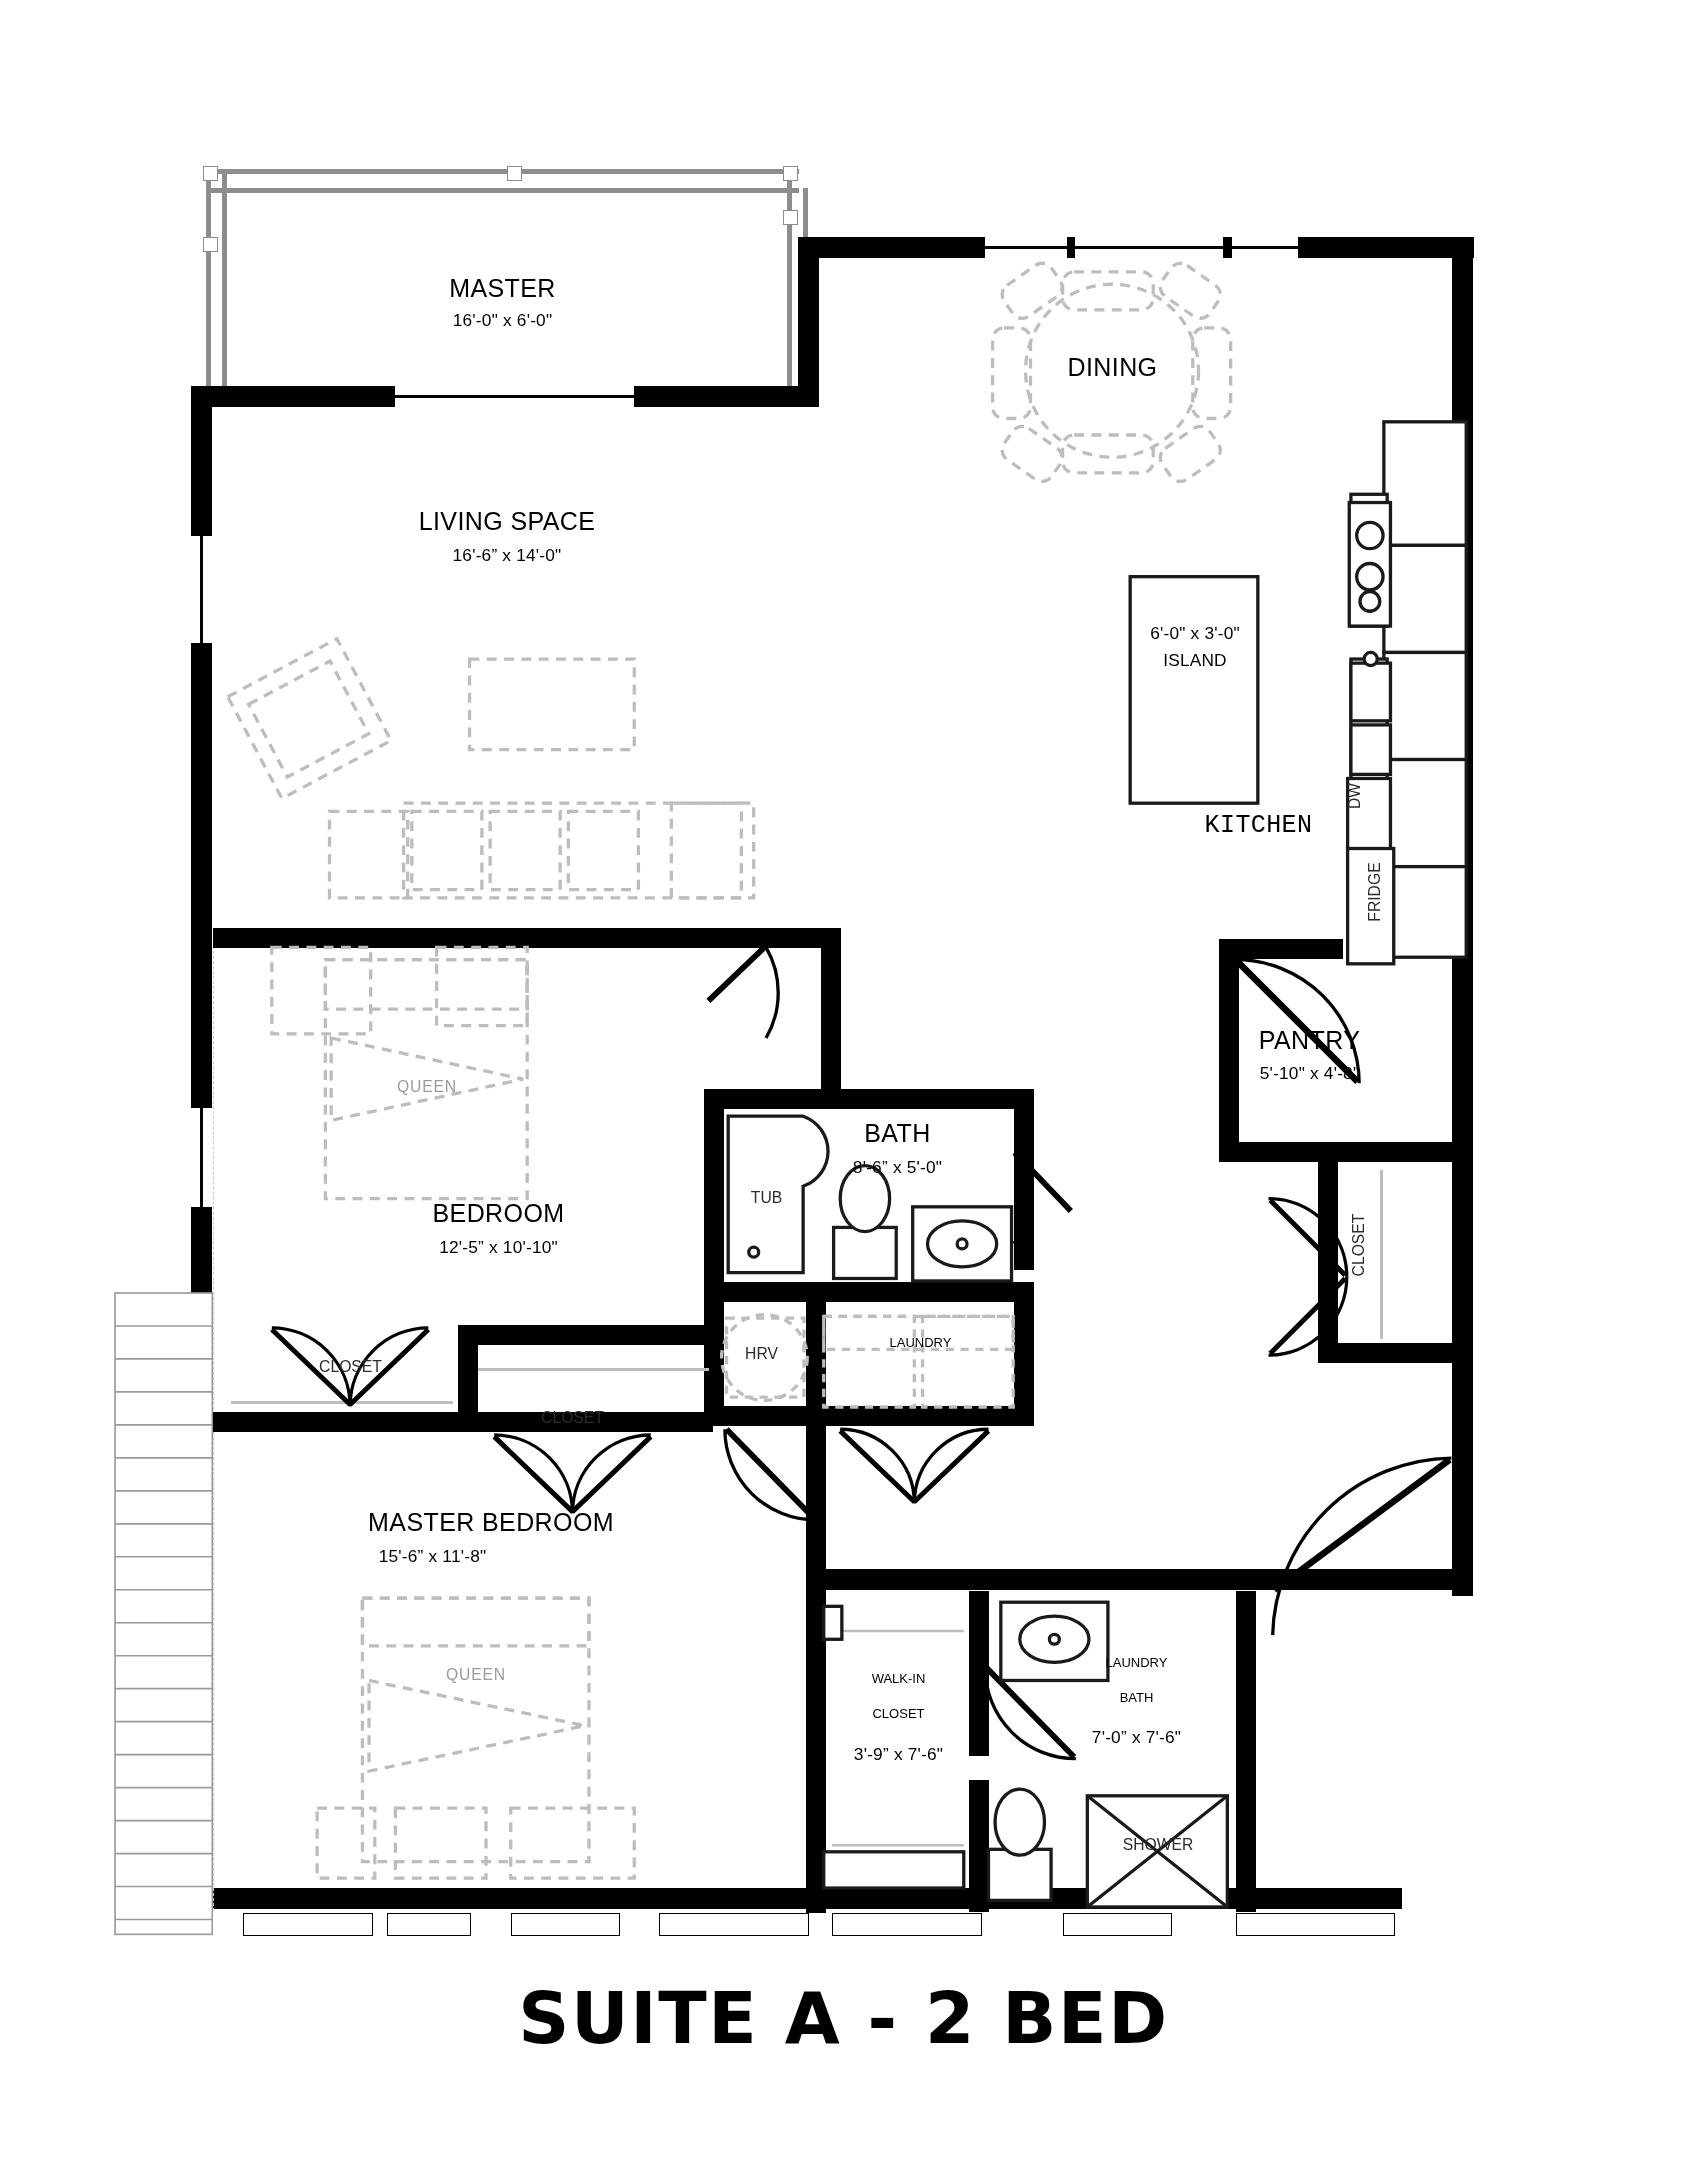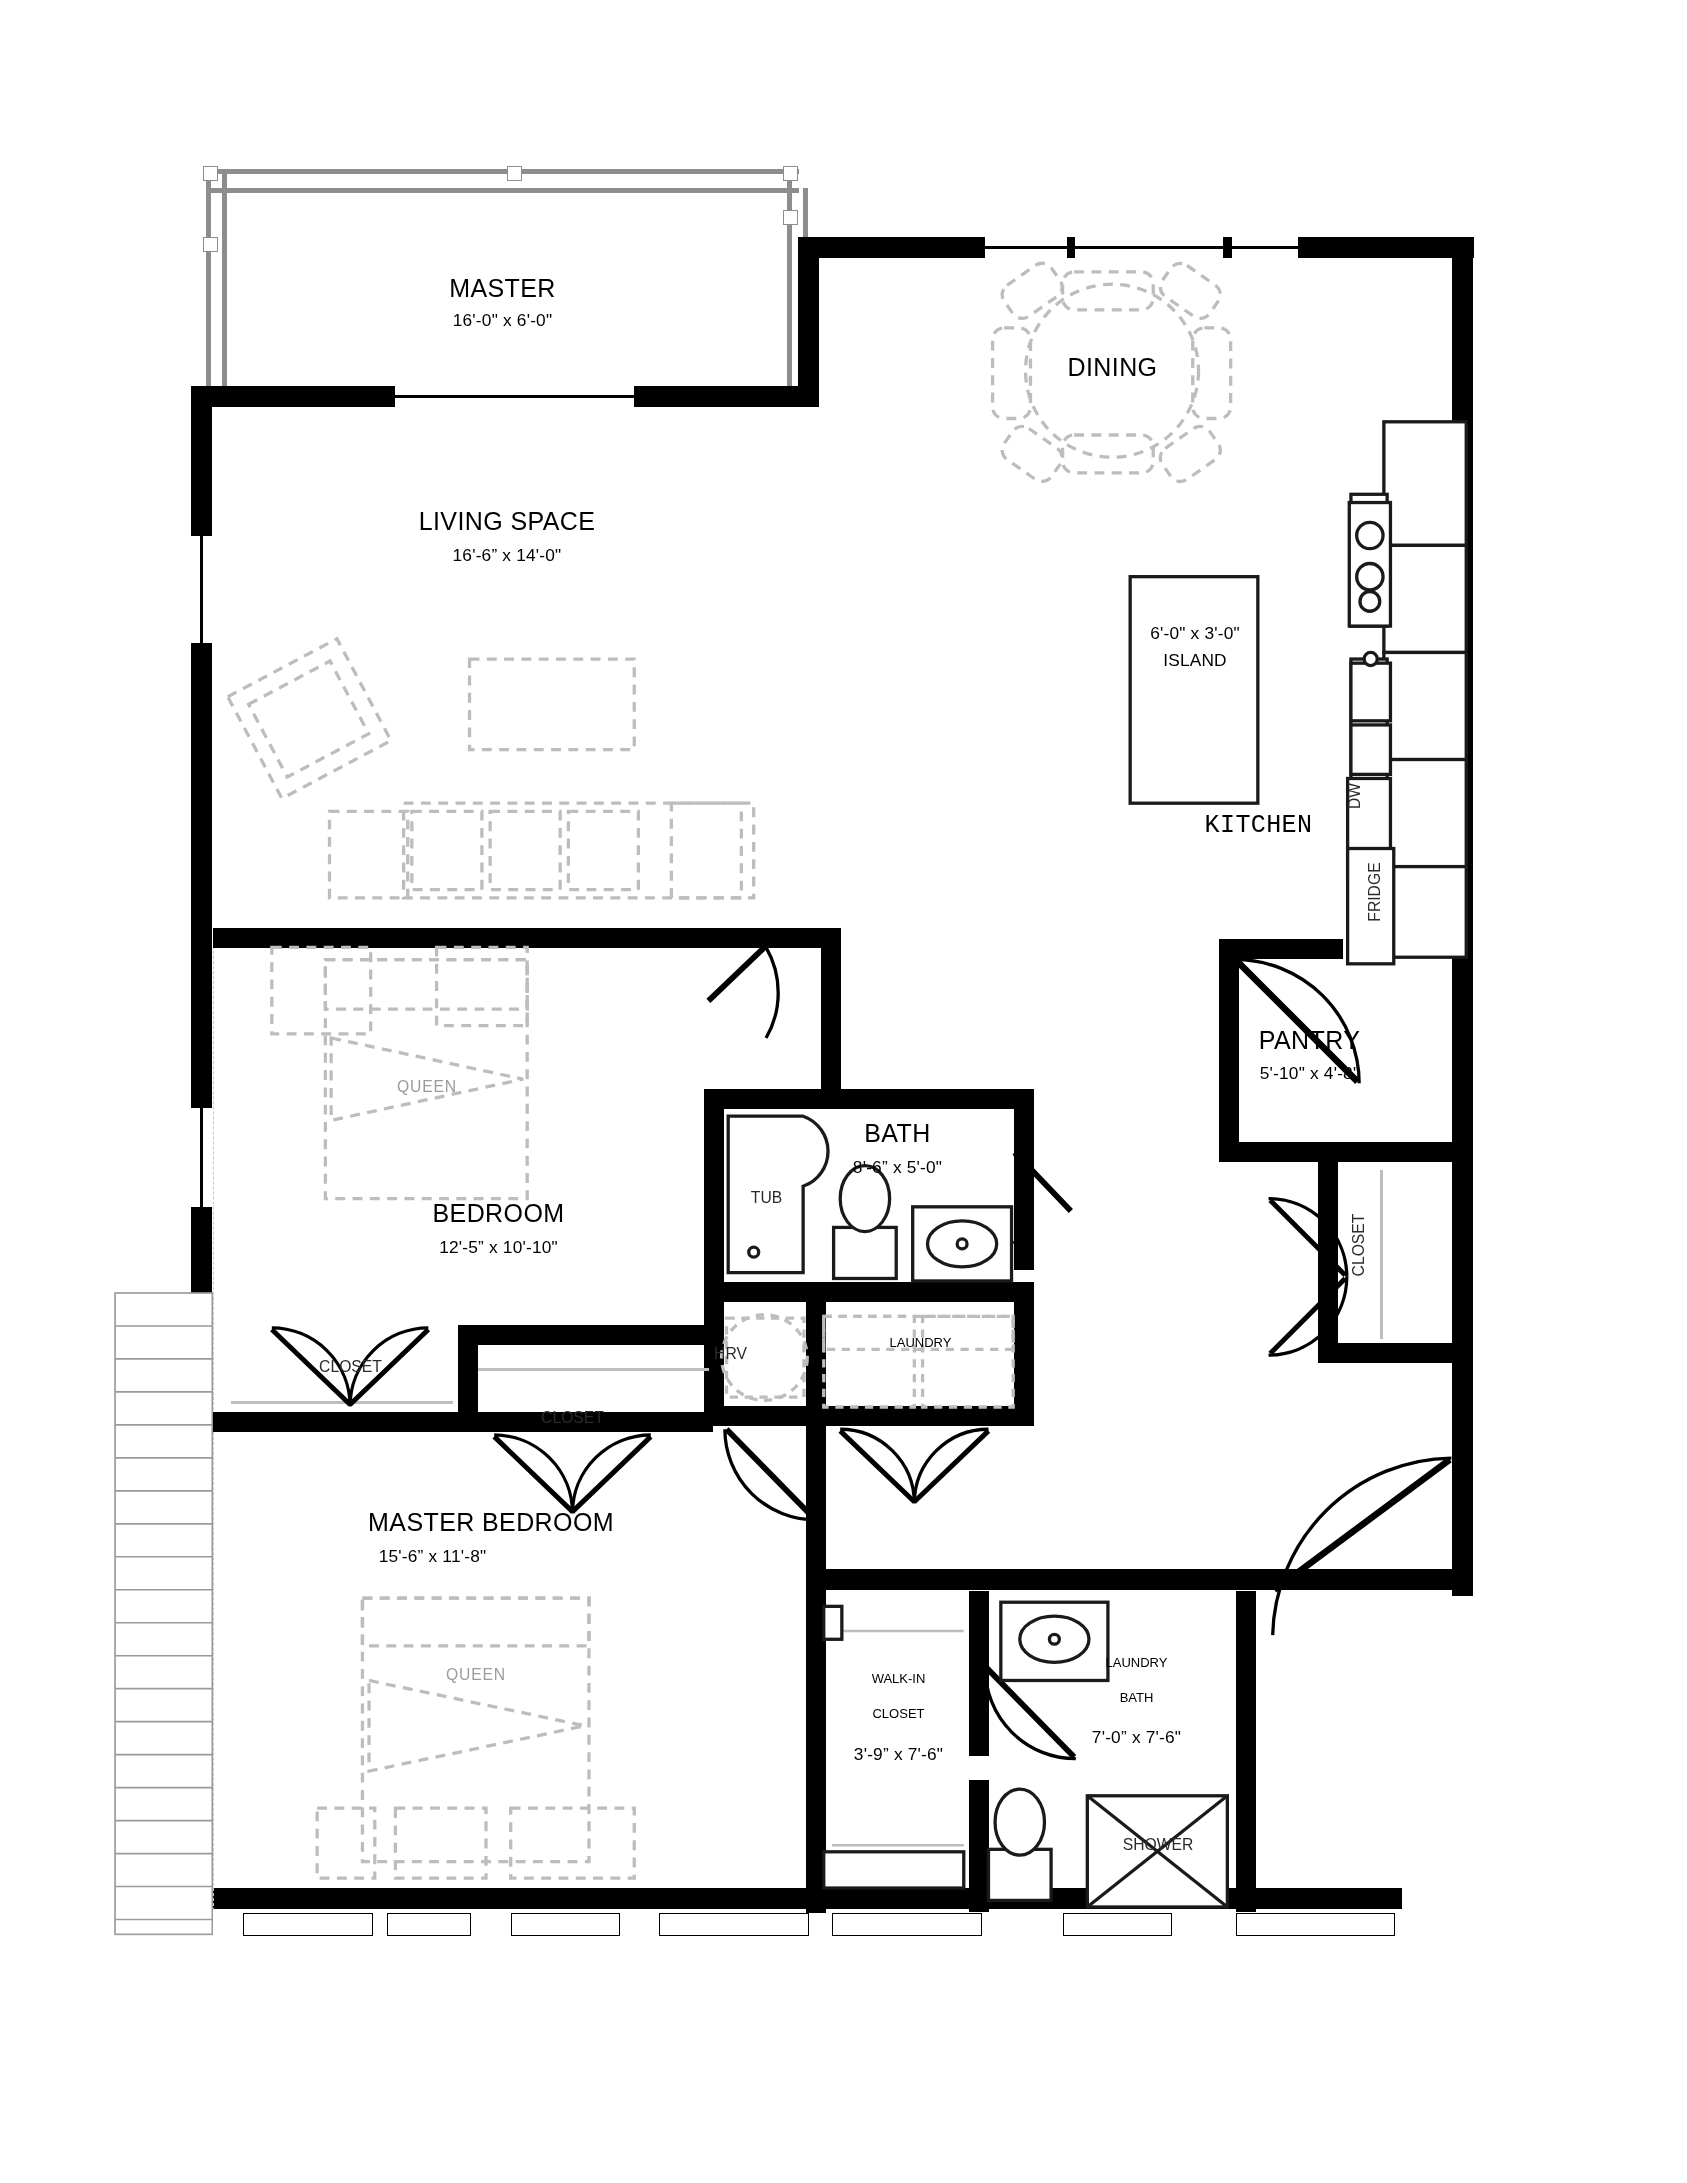--- a/index.html
+++ b/index.html
@@ -472,21 +472,21 @@
   <div class="label rm-name" style="left:807px; top:1119px; width:181px;">
     <span>BATH</span>
   </div>
   <div class="label rm-dim" style="left:807px; top:1158px; width:181px;">
     <span>8'-6” x 5'-0"</span>
   </div>
   <div class="label rm-tiny" style="left:723px; top:1189px; width:87px;text-align:center;">
     <span>TUB</span>
   </div>
 
-  <div class="label rm-tiny" style="left:694px; top:1345px; width:73px;">
+  <div class="label rm-tiny" style="left:725px; top:1345px; width:73px;">
     <span>HRV</span>
   </div>
 
   <div class="label rm-name-sm" style="left:832px; top:1336px; width:177px;">
     <span>LAUNDRY</span>
   </div>
 
   <div class="label rm-tiny" style="left:264px; top:1358px; width:173px;">
     <span>CLOSET</span>
   </div>
@@ -521,15 +521,18 @@
   <div class="label rm-name-sm" style="left:1042px; top:1691px; width:189px;">
     <span>BATH</span>
   </div>
   <div class="label rm-dim" style="left:1042px; top:1728px; width:189px;">
     <span>7'-0” x 7'-6"</span>
   </div>
   <div class="label rm-tiny" style="left:1092px; top:1836px; width:132px;">
     <span>SHOWER</span>
   </div>
 
+  <div class="title" style="top:1977px;">
+    <span>SUITE A - 2 BED</span>
+  </div>
 
 </div>
 
 
 </body></html>

